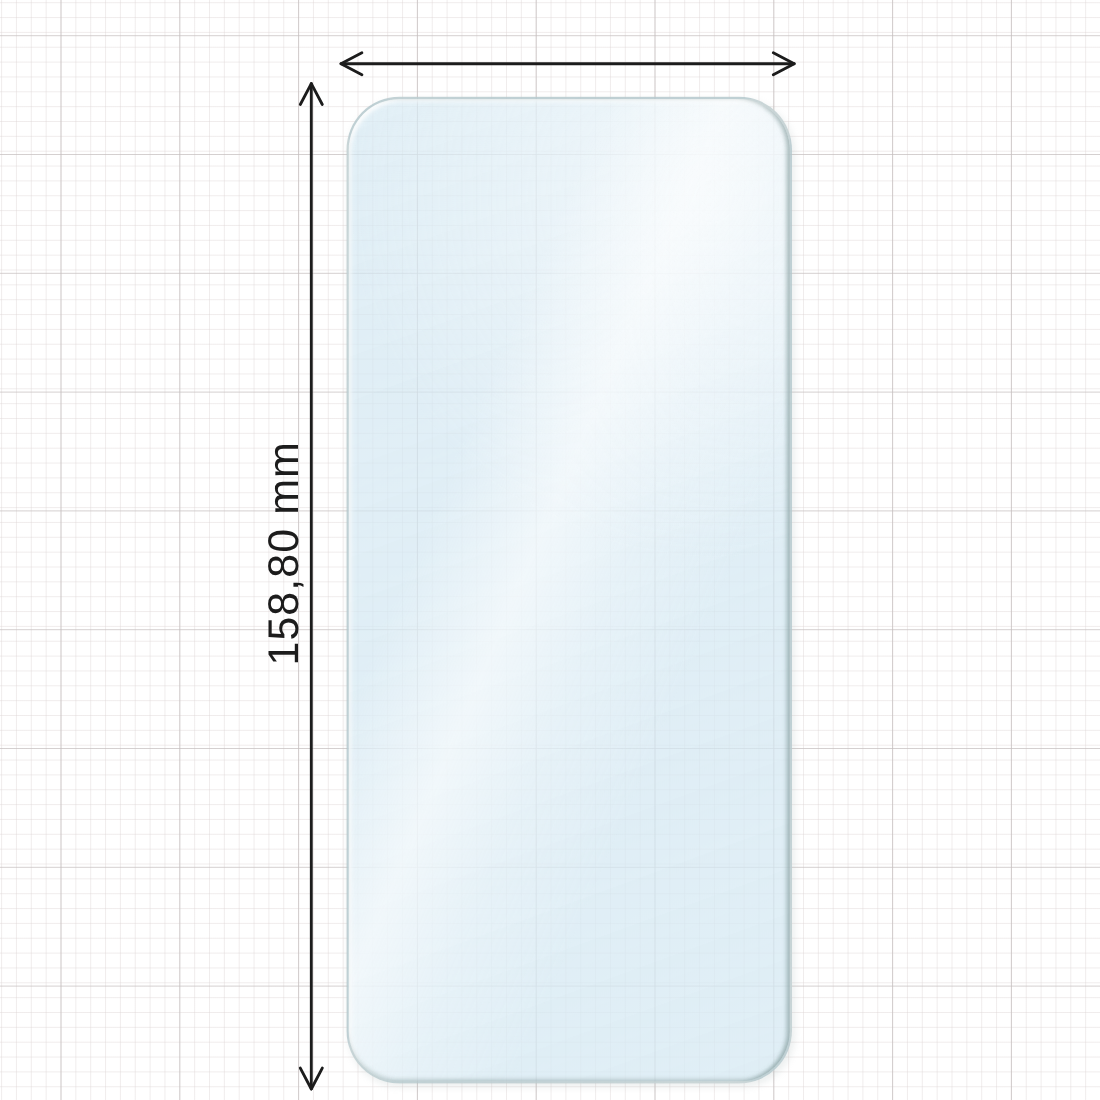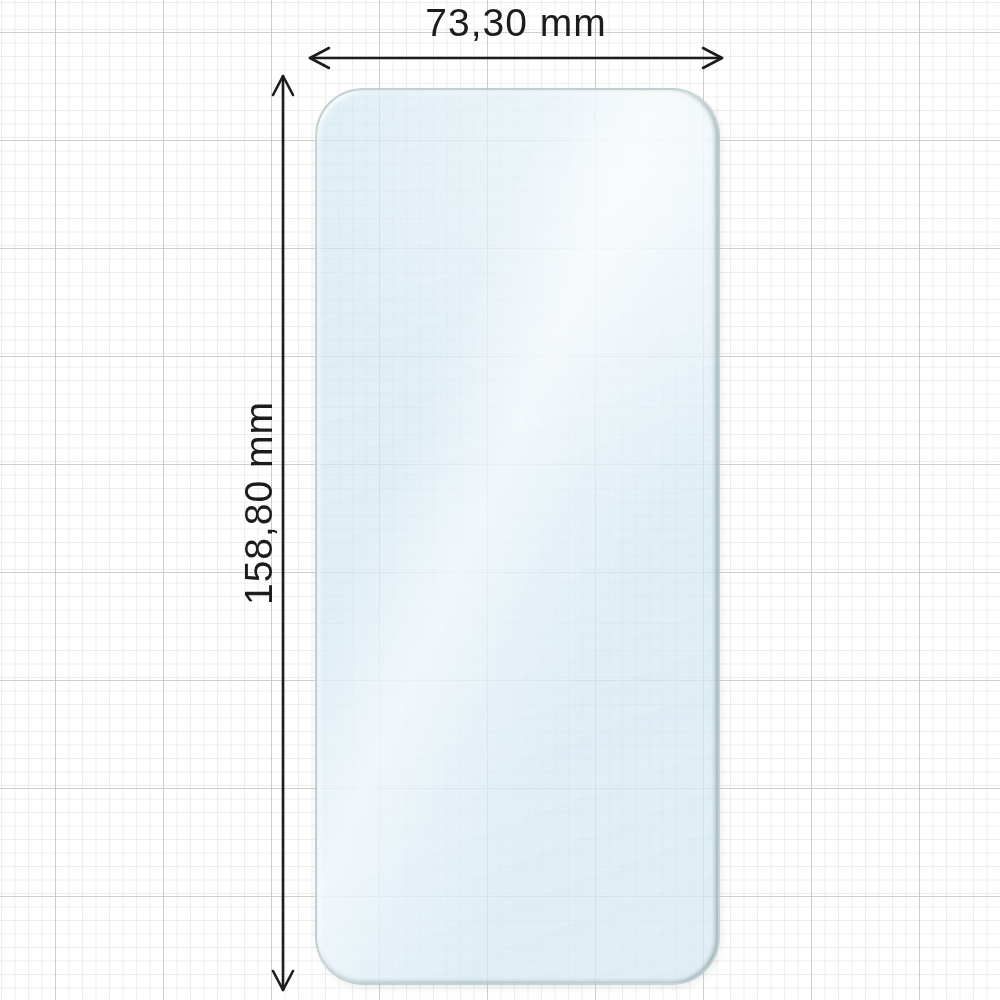--- a/index.html
+++ b/index.html
@@ -102,17 +102,16 @@
   </svg>
 
   <svg class="dim-arrow" style="left:268px; top:67px;" width="30" height="932" viewBox="0 0 30 932">
     <g stroke="#1c1c1c" stroke-width="2.6" fill="none" stroke-linecap="round" stroke-linejoin="round">
       <line x1="15" y1="9" x2="15" y2="923"></line>
       <polyline points="5,28 15,9 25,28"></polyline>
       <polyline points="5,904 15,923 25,904"></polyline>
     </g>
   </svg>
 
-  <div class="dim-label width">73,30 mm</div>
 
   <div class="dim-label height">158,80 mm</div>
 
 </div>
 
 </body></html>

